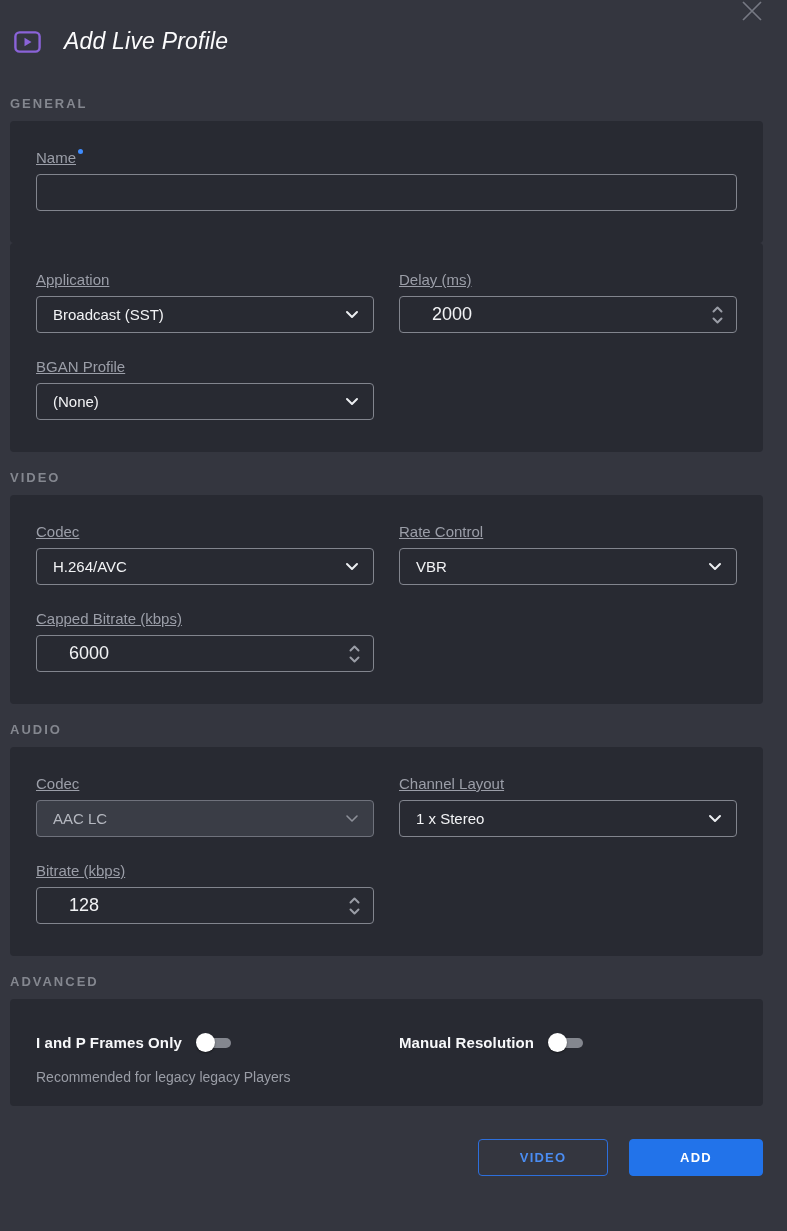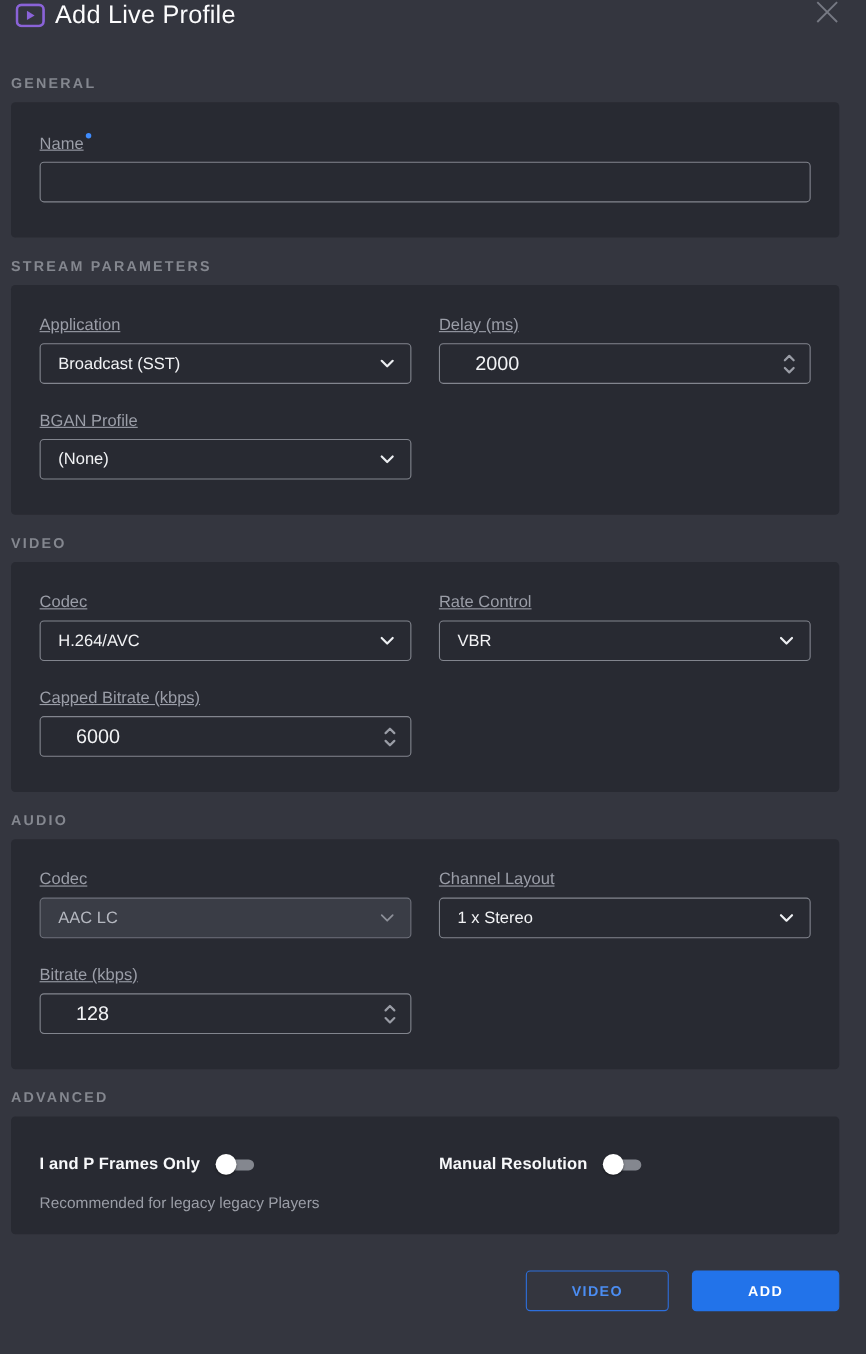--- a/index.html
+++ b/index.html
@@ -6,21 +6,21 @@
   html,body { width: 787px; height: 1231px; }
   body {
     background: #34363f;
     font-family: "Liberation Sans", sans-serif;
     color: #f2f3f5;
     overflow: hidden;
   }
   .modal { position: relative; width: 787px; height: 1231px; padding: 0 24px 0 10px; }
 
   
-  .header { position: relative; display: flex; align-items: center; gap: 9px; margin-left: 4px; }
+  .header { position: relative; display: flex; align-items: center; gap: 23px; padding-top: 28px; margin-left: 4px; font-style: italic; }
   .app-icon { display: inline-flex; width: 27px; height: 22px; flex: 0 0 auto; }
   .title { font-size: 23px; font-weight: 400; color: #fcfcfd; letter-spacing: .2px; }
   .close { position: absolute; top: -2px; right: -2px; width: 26px; height: 26px; cursor: pointer; display:flex; align-items:center; justify-content:center; }
 
   
   .section-label {
     font-size: 13px; font-weight: 700; letter-spacing: 2px;
     color: #84878f; margin: 18px 0 10px 0; text-transform: uppercase;
   }
   .section-label.first { margin-top: 41px; }
@@ -103,21 +103,20 @@
   </div>
 
   <div class="section-label first">GENERAL</div>
   <div class="panel">
     <div class="field">
       <div class="field-label"><span>Name</span><span class="req-dot"></span></div>
       <input class="text-input" type="text" value="" style="">
     </div>
   </div>
 
-  <div class="section-label">STREAM PARAMETERS</div>
   <div class="panel">
     <div class="grid2">
       <div class="field">
         <div class="field-label">Application</div>
         <div class="control">
           <span class="value">Broadcast (SST)</span>
           <span class="chev">
             <svg width="14" height="9" viewBox="0 0 14 9">
                 <path d="M2 2 L7 7 L12 2" stroke="#eceef1" stroke-width="2" fill="none" stroke-linecap="round" stroke-linejoin="round"></path>
               </svg>

